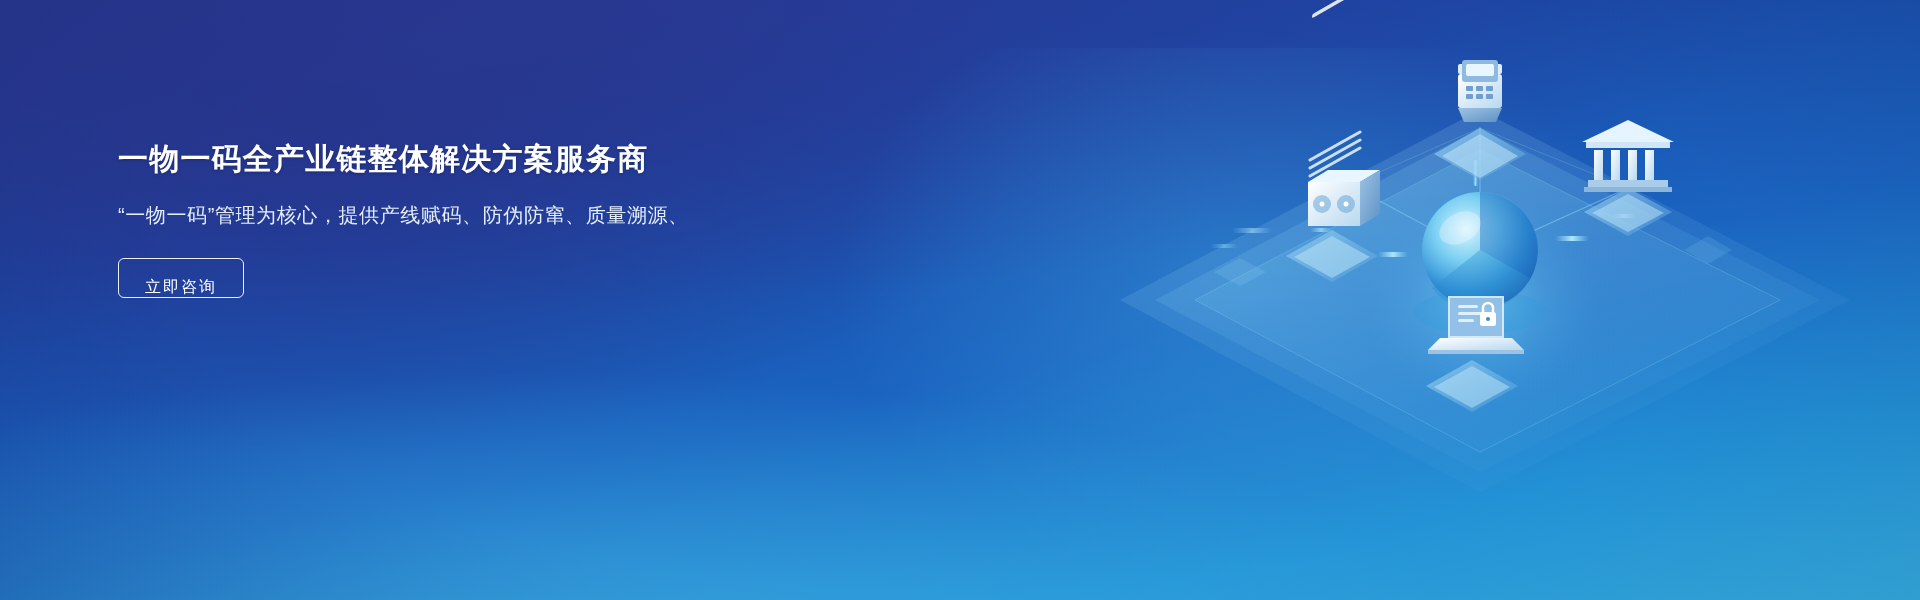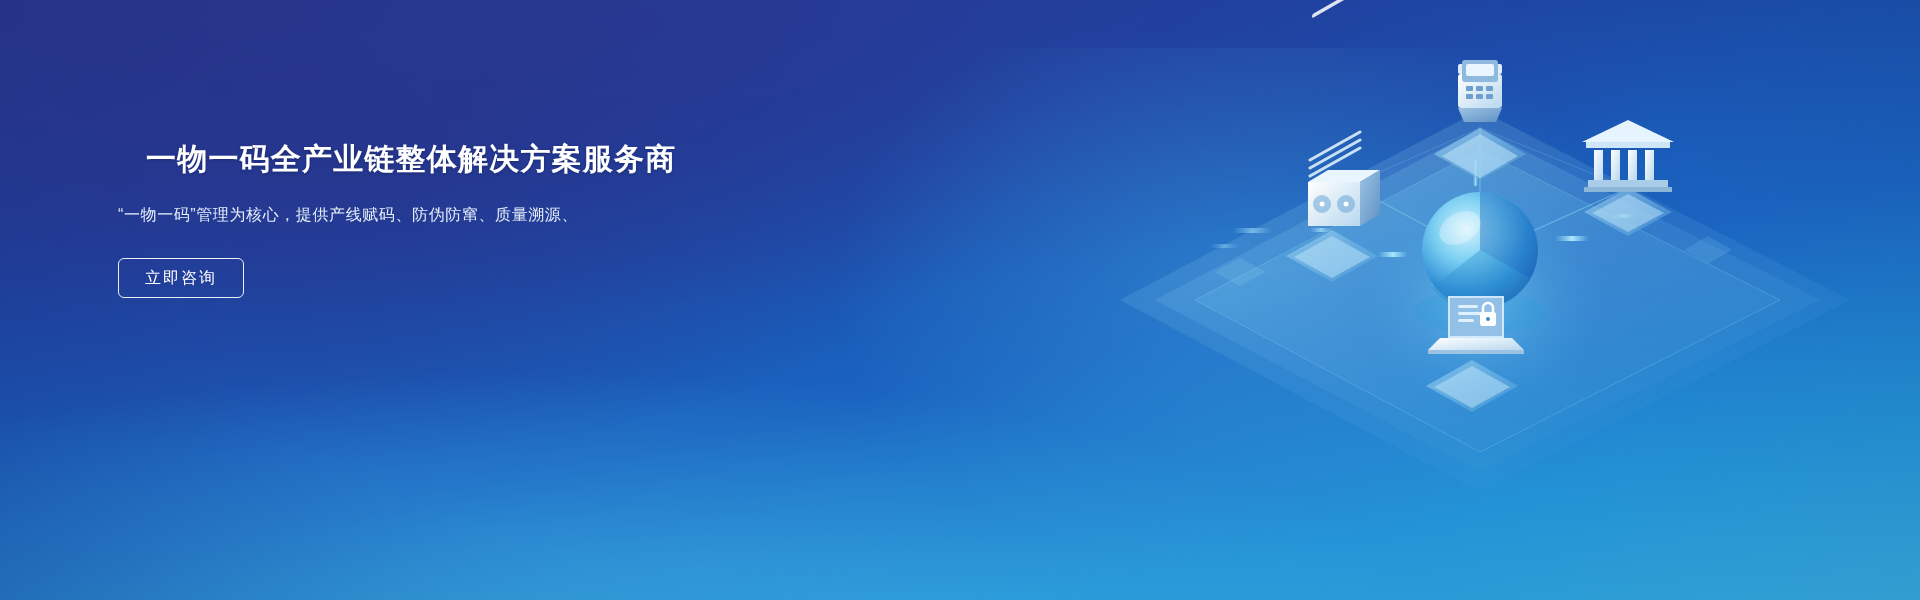--- a/index.html
+++ b/index.html
@@ -52,34 +52,33 @@
     z-index:12;
   }
   .headline {
     font-size:30px;
     font-weight:700;
     color:#ffffff;
     letter-spacing:1.2px;
     line-height:1.25;
     white-space:nowrap;
     text-shadow:0 1px 3px rgba(8,20,60,.35);
-    margin-left:28px;
   }
   .subcopy { margin-top:22px; }
   .subline {
-    font-size:16px;
+    font-size:20px;
     color:#e4eefb;
     letter-spacing:.6px;
     line-height:30px;
     white-space:nowrap;
   }
   .cta {
     display:inline-block;
     margin-top:28px;
-    padding:0 26px;
+    padding:9px 26px;
     height:40px;
     line-height:38px;
     border:1px solid rgba(255,255,255,.92);
     border-radius:6px;
     color:#ffffff;
     font-size:16px;
     letter-spacing:2px;
     background:transparent;
     cursor:pointer;
     font-family:inherit;

